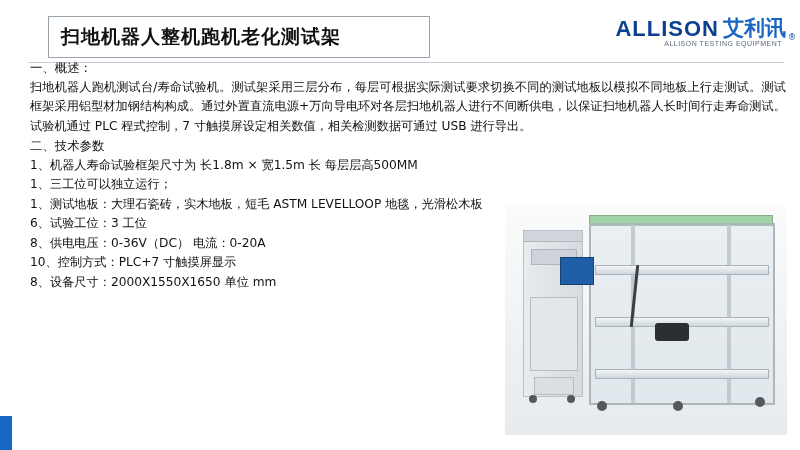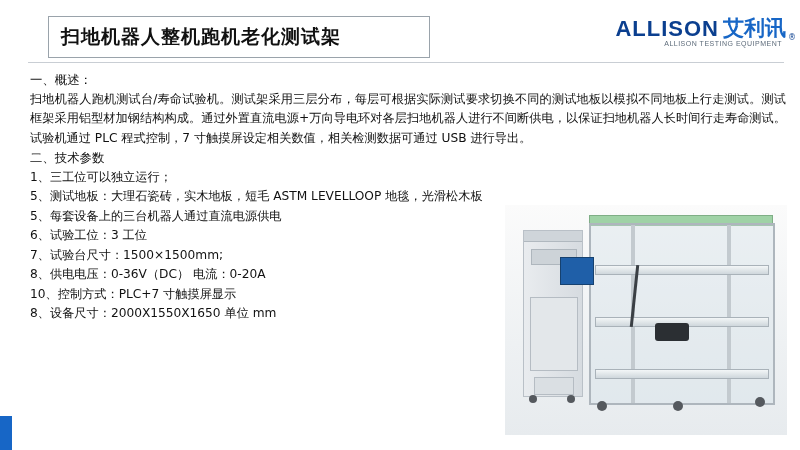--- a/index.html
+++ b/index.html
@@ -43,21 +43,21 @@
     position:absolute;right:18px;top:40px;
     font-size:7px;color:#5d6b7a;letter-spacing:.5px;
     font-family:"Liberation Sans",sans-serif;
   }
   .hrule{
     position:absolute;left:28px;right:16px;top:62px;height:1px;background:#c9ced4;
   }
 
   
   .content{
-    position:absolute;left:30px;top:70px;width:760px;
+    position:absolute;left:30px;top:58px;width:760px;
     font-size:12.2px;line-height:19.5px;color:#111;
   }
   .content p{margin:0;}
   .para-wide{width:756px;text-align:justify;}
   .para-narrow{width:470px;}
   .sec{font-size:12.4px;}
 
   
   .photo{
     position:absolute;left:505px;top:205px;width:282px;height:230px;
@@ -103,25 +103,24 @@
     <span class="brand-tm">®</span>
   </div>
   <div class="brand-sub">ALLISON TESTING EQUIPMENT</div>
 
   <div class="hrule"></div>
 
   <div class="content">
     <p class="sec">一、概述：</p>
     <p class="para-wide">扫地机器人跑机测试台/寿命试验机。测试架采用三层分布，每层可根据实际测试要求切换不同的测试地板以模拟不同地板上行走测试。测试框架采用铝型材加钢结构构成。通过外置直流电源+万向导电环对各层扫地机器人进行不间断供电，以保证扫地机器人长时间行走寿命测试。试验机通过 PLC 程式控制，7 寸触摸屏设定相关数值，相关检测数据可通过 USB 进行导出。</p>
     <p class="sec">二、技术参数</p>
+    <p class="para-narrow">1、机器人寿命试验框架尺寸为 长1.8m × 宽1.5m 长 每层层高500MM</p>
     <p class="para-narrow">1、三工位可以独立运行；</p>
-    <p class="para-narrow">5、测试地板：大理石瓷砖，实木地板，短毛 ASTM LEVELLOOP 地毯，光滑松木板</p>
-    <p class="para-narrow">5、每套设备上的三台机器人通过直流电源供电</p>
+    <p class="para-narrow">1、测试地板：大理石瓷砖，实木地板，短毛 ASTM LEVELLOOP 地毯，光滑松木板</p>
     <p class="para-narrow">6、试验工位：3 工位</p>
-    <p class="para-narrow">7、试验台尺寸：1500×1500mm;</p>
     <p class="para-narrow">8、供电电压：0-36V（DC） 电流：0-20A</p>
     <p class="para-narrow">10、控制方式：PLC+7 寸触摸屏显示</p>
     <p class="para-narrow">8、设备尺寸：2000X1550X1650 单位 mm</p>
   </div>
 
   <div class="photo" title="">
     <div class="ph-bg"></div>
     <div class="cab">
       <div class="cab-top"></div>
       <div class="cab-panel"></div>

